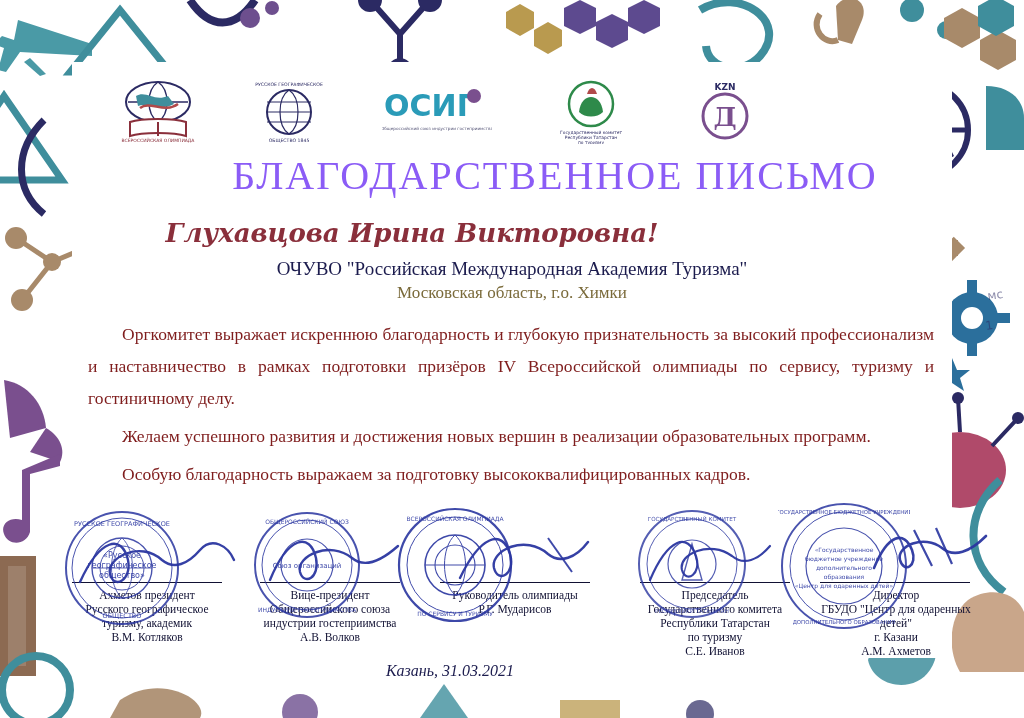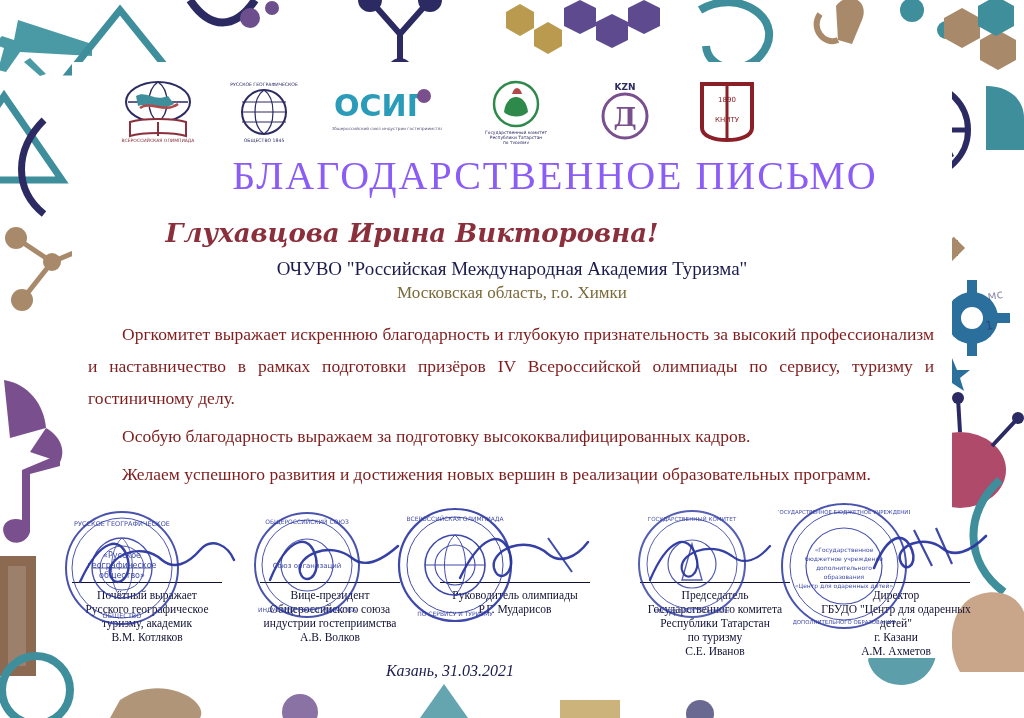--- a/index.html
+++ b/index.html
@@ -307,40 +307,32 @@
     </div>
 
     <div class="logo">
       <svg width="70" height="66" viewBox="0 0 70 66">
         <text x="35" y="12" font-size="9" text-anchor="middle" fill="#2b2a63" font-family="DejaVu Sans" font-weight="bold">KZN</text>
         <circle cx="35" cy="38" r="22" fill="none" stroke="#7a4f8e" stroke-width="3"></circle>
         <text x="35" y="48" font-size="26" text-anchor="middle" fill="#7a4f8e" font-family="DejaVu Serif" font-weight="bold">Д</text>
       </svg>
     </div>
 
-    <div class="logo">
-      <svg width="66" height="66" viewBox="0 0 66 66">
-        <path d="M8 6 h50 v44 c0 8 -12 12 -25 12 c-13 0 -25 -4 -25 -12 Z" fill="none" stroke="#8a1f28" stroke-width="4"></path>
-        <path d="M33 6 v56" stroke="#8a1f28" stroke-width="3"></path>
-        <text x="33" y="24" font-size="7" text-anchor="middle" fill="#8a1f28" font-family="DejaVu Sans">1890</text>
-        <text x="33" y="44" font-size="7" text-anchor="middle" fill="#8a1f28" font-family="DejaVu Sans">КНИТУ</text>
-      </svg>
-    </div>
 
   </div>
 
   <div class="title">БЛАГОДАРСТВЕННОЕ ПИСЬМО</div>
   <div class="recipient">Глухавцова Ирина Викторовна!</div>
   <div class="org">ОЧУВО "Российская Международная Академия Туризма"</div>
   <div class="region">Московская область, г.о. Химки</div>
 
   <div class="body">
     <p>Оргкомитет выражает искреннюю благодарность и глубокую признательность за высокий профессионализм и наставничество в рамках подготовки призёров IV Всероссийской олимпиады по сервису, туризму и гостиничному делу.</p>
+    <p>Желаем успешного развития и достижения новых вершин в реализации образовательных программ.</p>
     <p>Особую благодарность выражаем за подготовку высококвалифицированных кадров.</p>
-    <p>Желаем успешного развития и достижения новых вершин в реализации образовательных программ.</p>
   </div>
 
   <div class="stamp" style="left:62px;top:508px;">
     <svg width="120" height="120" viewBox="0 0 120 120">
       <g stroke="#2a36a0" fill="none" opacity="0.85">
         <circle cx="60" cy="60" r="56" stroke-width="2"></circle>
         <circle cx="60" cy="60" r="50" stroke-width="1"></circle>
         <circle cx="60" cy="60" r="30" stroke-width="1.4"></circle>
         <circle cx="60" cy="60" r="22" stroke-width="1"></circle>
         <path d="M30 60 h60 M60 30 C46 42 46 78 60 90 M60 30 C74 42 74 78 60 90" stroke-width="0.9"></path>
@@ -449,21 +441,21 @@
     <svg width="130" height="70" viewBox="0 0 130 70">
       <path d="M8 52 C22 18 38 14 46 34 C52 50 38 58 34 44 C30 30 58 18 76 32 C88 42 104 36 120 20" fill="none" stroke="#2a36a0" stroke-width="2.6" stroke-linecap="round" opacity="0.95"></path>
       <path d="M48 14 L66 50 M70 12 L86 48" stroke="#2a36a0" stroke-width="2.2" opacity="0.9"></path>
     </svg>
   </div>
 
   <div class="sign-row">
 
     <div class="sign-line" style="left:12px;top:22px;width:150px;"></div>
     <div class="sign-block" style="left:2px;top:28px;width:170px;">
-      <div>Почётный выражает</div>
+      <div>Ахметов президент</div>
       <div>Русского географическое</div>
       <div>туризму, академик</div>
       <div class="sign-name">В.М. Котляков</div>
     </div>
 
     <div class="sign-line" style="left:200px;top:22px;width:140px;"></div>
     <div class="sign-block" style="left:190px;top:28px;width:160px;">
       <div>Вице-президент</div>
       <div>Общероссийского союза</div>
       <div>индустрии гостеприимства</div>

